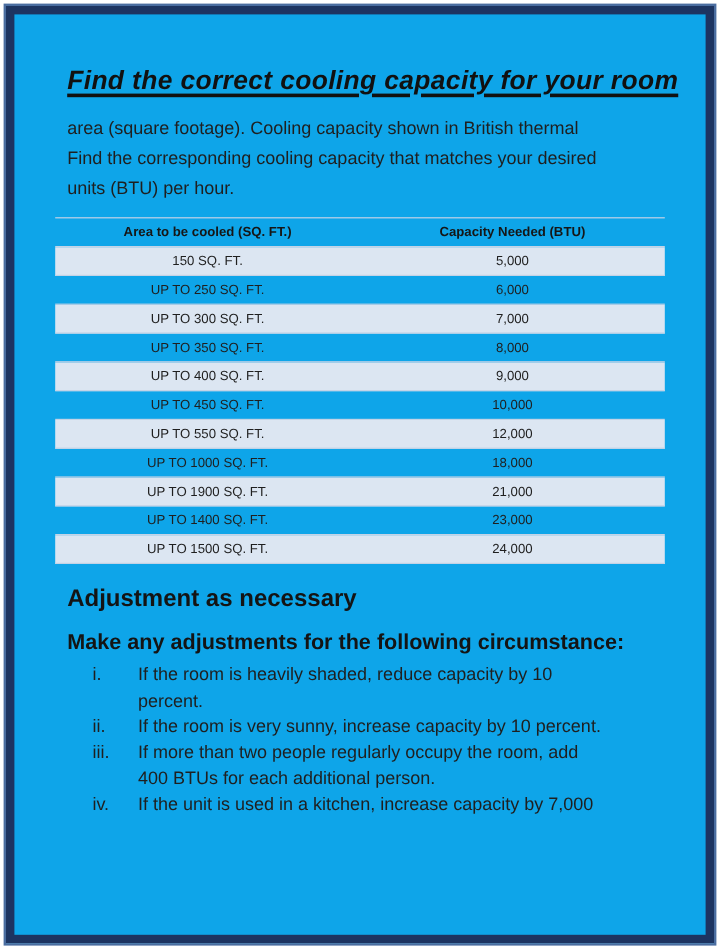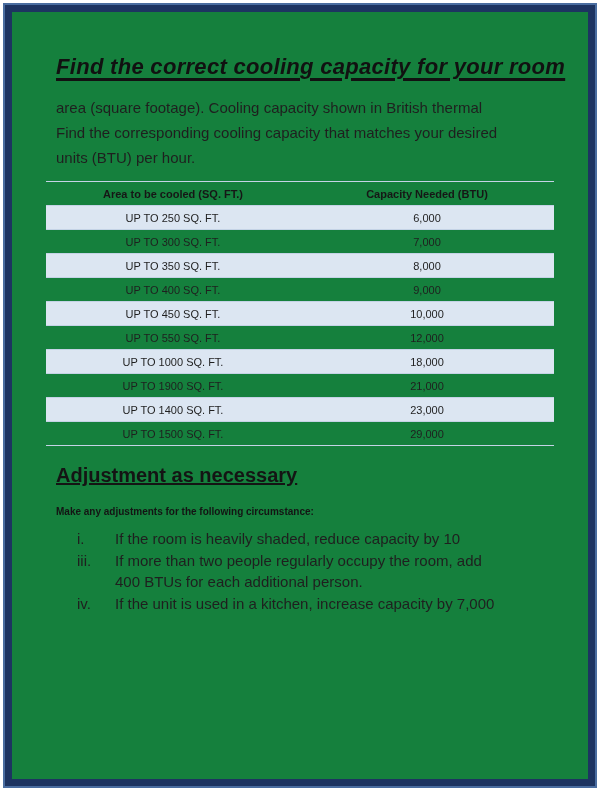--- a/index.html
+++ b/index.html
@@ -23,21 +23,21 @@
   }
   .frame-outer {
     box-sizing: border-box;
     height: 100%;
     border: 2px solid var(--frame-outer, #4a6da0);
   }
   .frame-inner {
     box-sizing: border-box;
     height: 100%;
     border: 7px solid var(--frame-inner, #1d3461);
-    background: #15803d;
+    background: #0ea5e9;
     padding: 41px 26px 0 44px;
   }
   .doc-title {
     margin: 0 0 14px 0;
     font-size: 22px;
     line-height: 28px;
     font-weight: bold;
     font-style: italic;
     letter-spacing: 0.3px;
     white-space: nowrap;
@@ -75,25 +75,24 @@
   }
   table.capacity tbody tr:nth-child(odd) {
     background: var(--row-shade, #dce6f2);
   }
   .adjust-heading {
     margin: 17px 0 0 0;
     font-size: 20px;
     line-height: 25px;
     font-weight: bold;
     color: #141414;
-    text-decoration: underline;
   }
   .adjust-lead {
     margin: 14px 0 7px 0;
-    font-size: 10px;
+    font-size: 18px;
     line-height: 19px;
     font-weight: bold;
     color: #141414;
   }
   .adjust-list {
     font-size: 15px;
     line-height: 21.5px;
   }
   .list-item {
     display: flex;
@@ -124,20 +123,24 @@
         </div>
 
       <table class="capacity">
         <thead>
           <tr>
             <th>Area to be cooled (SQ. FT.)</th>
             <th>Capacity Needed (BTU)</th>
           </tr>
         </thead>
         <tbody id="table-body">
+  <tr>
+    <td>150 SQ. FT.</td>
+    <td>5,000</td>
+  </tr>
 
   <tr>
     <td>UP TO 250 SQ. FT.</td>
     <td>6,000</td>
   </tr>
 
   <tr>
     <td>UP TO 300 SQ. FT.</td>
     <td>7,000</td>
   </tr>
@@ -173,37 +176,44 @@
     <td>21,000</td>
   </tr>
 
   <tr>
     <td>UP TO 1400 SQ. FT.</td>
     <td>23,000</td>
   </tr>
 
   <tr>
     <td>UP TO 1500 SQ. FT.</td>
-    <td>29,000</td>
+    <td>24,000</td>
   </tr>
 </tbody>
       </table>
 
       <h2 class="adjust-heading">Adjustment as necessary</h2>
 
       <p class="adjust-lead">Make any adjustments for the following circumstance:</p>
 
       <div class="adjust-list" id="adjustment-list">
   <div class="list-item">
     <span class="num">i.</span>
     <span class="txt">
               <div>If the room is heavily shaded, reduce capacity by 10</div>
-            </span>
-  </div>
-
+              <div>percent.</div>
+            </span>
+  </div>
+
+  <div class="list-item">
+    <span class="num">ii.</span>
+    <span class="txt">
+              <div>If the room is very sunny, increase capacity by 10 percent.</div>
+            </span>
+  </div>
 
   <div class="list-item">
     <span class="num">iii.</span>
     <span class="txt">
               <div>If more than two people regularly occupy the room, add</div>
               <div>400 BTUs for each additional person.</div>
             </span>
   </div>
 
   <div class="list-item">

